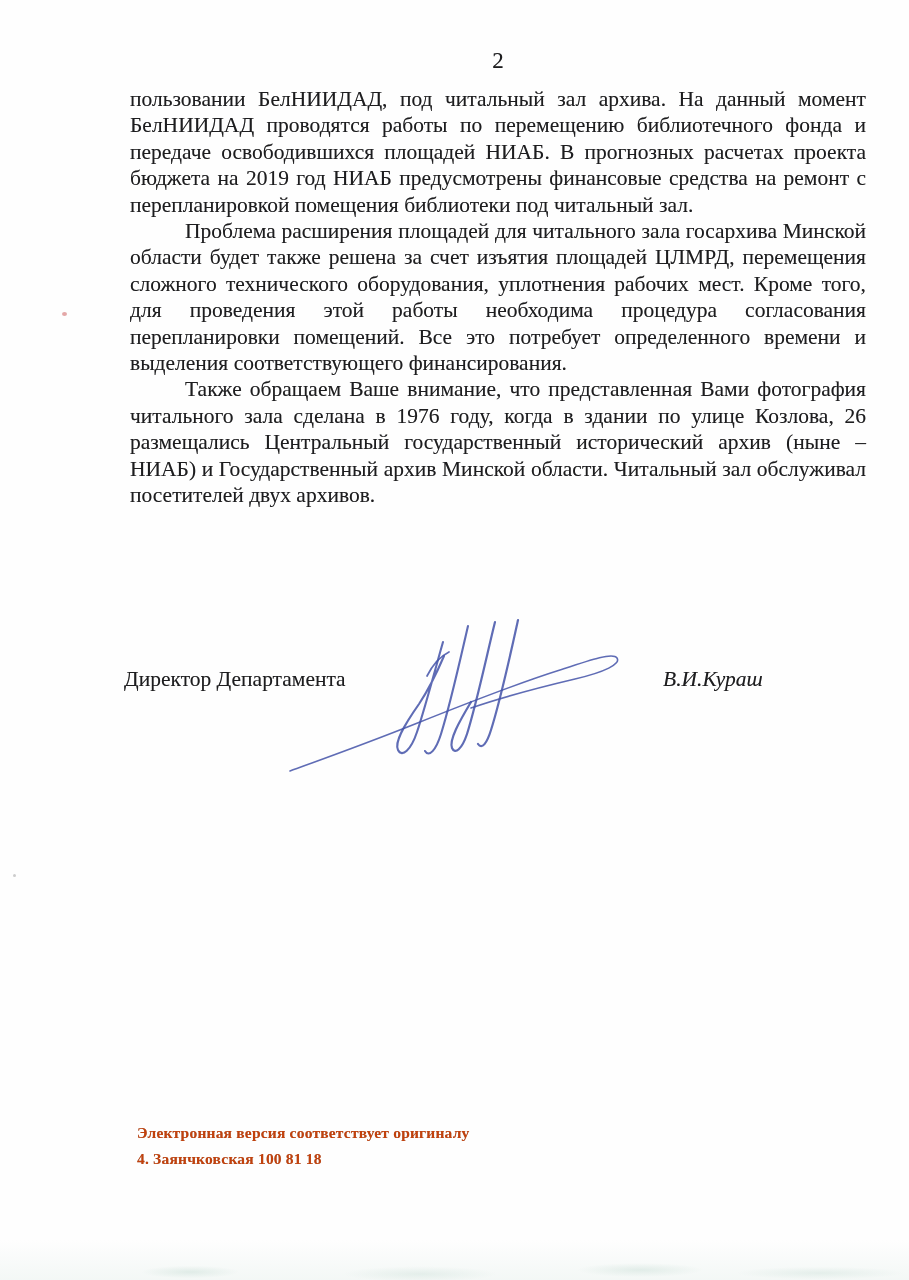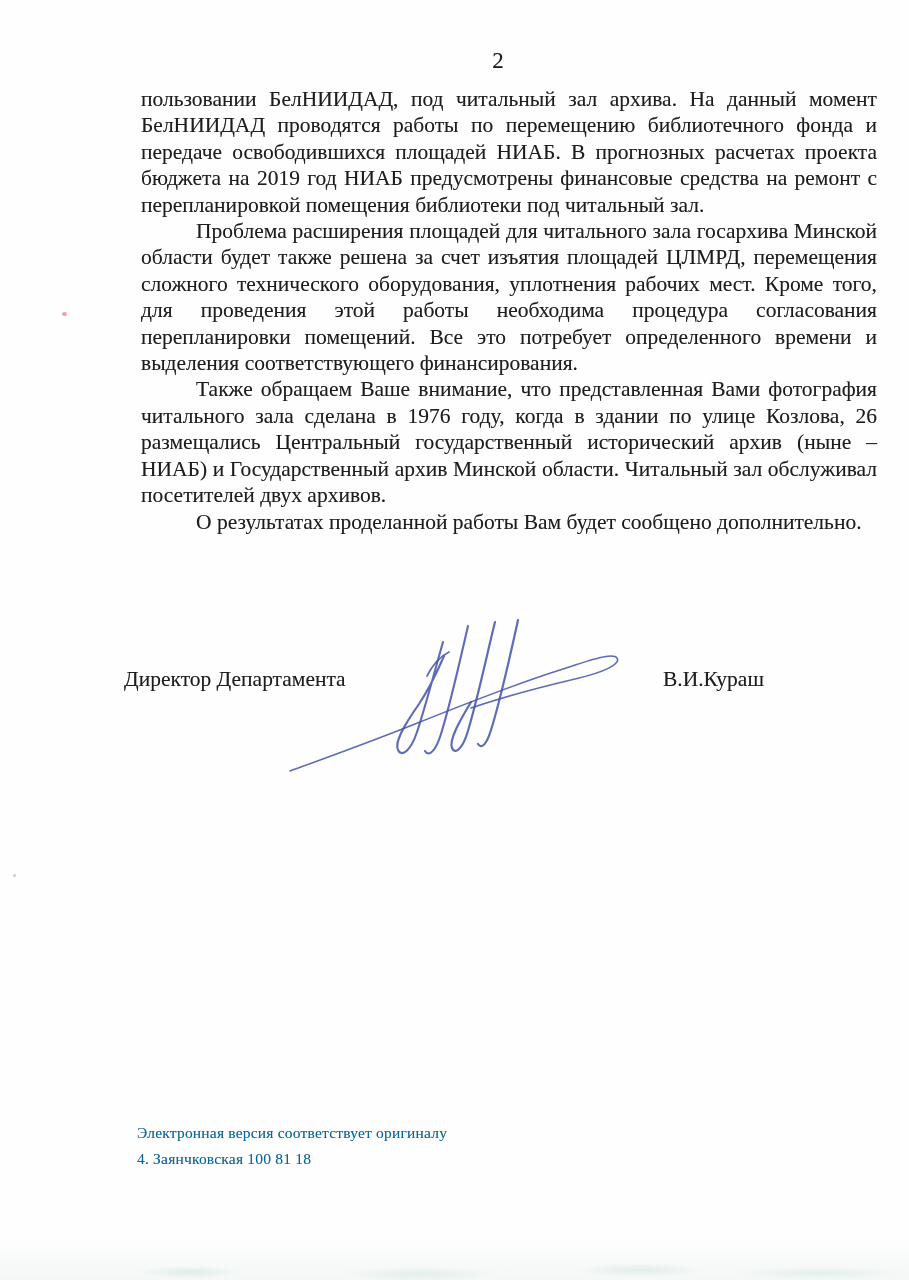--- a/index.html
+++ b/index.html
@@ -25,58 +25,59 @@
   }
   .body-text {
     position: absolute;
     top: 86px;
     left: 130px;
     width: 736px;
     font-size: 21.5px;
     line-height: 26.4px;
     text-align: justify;
     text-shadow: 0 0 0.5px rgba(0,0,0,0.35);
-    margin-left: 11px;
   }
   .body-text p { margin: 0; padding: 0; }
   .body-text p.indent { text-indent: 55px; }
   .sig-label {
     position: absolute;
     top: 666px;
     left: 124px;
     font-size: 21.5px;
     line-height: 26px;
     text-shadow: 0 0 0.5px rgba(0,0,0,0.35);
     white-space: nowrap;
   }
   .sig-name {
     position: absolute;
     top: 666px;
     left: 663px;
     font-size: 21.5px;
     line-height: 26px;
     text-shadow: 0 0 0.5px rgba(0,0,0,0.35);
     white-space: nowrap;
+    font-style: italic;
   }
   .signature-svg {
     position: absolute;
     top: 612px;
     left: 275px;
     width: 350px;
     height: 170px;
   }
   .footer-note {
     position: absolute;
     left: 137px;
     font-size: 15.5px;
     line-height: 19px;
     letter-spacing: 0.2px;
-    color: #0369a1;
+    color: #c2410c;
     text-shadow: 0 0 0.4px rgba(0,0,0,0.3);
     white-space: nowrap;
+    font-weight: bold;
   }
   .footer-note.line1 { top: 1123px; }
   .footer-note.line2 { top: 1149px; }
   .artifact-red-dot {
     position: absolute;
     left: 62px;
     top: 312px;
     width: 5px;
     height: 4px;
     border-radius: 50%;
@@ -112,21 +113,20 @@
 <body>
 
 <div class="page">
 
   <div class="page-number">2</div>
 
   <div class="body-text">
     <p>пользовании БелНИИДАД, под читальный зал архива.  На данный момент БелНИИДАД проводятся работы по перемещению библиотечного фонда и передаче освободившихся площадей НИАБ.  В прогнозных расчетах проекта бюджета на 2019 год НИАБ предусмотрены финансовые средства на ремонт с перепланировкой помещения библиотеки под читальный зал.</p>
     <p class="indent">Проблема расширения площадей для читального зала госархива Минской области будет также решена за счет изъятия площадей ЦЛМРД, перемещения сложного технического оборудования, уплотнения рабочих мест. Кроме того, для проведения этой работы необходима процедура согласования перепланировки помещений. Все это потребует определенного времени и  выделения соответствующего финансирования.</p>
     <p class="indent">Также обращаем Ваше внимание, что представленная Вами фотография читального зала сделана в 1976 году, когда в здании по улице Козлова, 26 размещались  Центральный государственный исторический архив (ныне – НИАБ) и Государственный архив Минской области. Читальный зал обслуживал посетителей двух архивов.</p>
-    <p class="indent">О результатах проделанной работы Вам будет сообщено дополнительно.</p>
   </div>
 
   <div class="sig-label">Директор Департамента</div>
 
   <svg class="signature-svg" viewBox="0 0 350 170" xmlns="http://www.w3.org/2000/svg" aria-hidden="true">
     <g fill="none" stroke="#4352a8" stroke-opacity="0.85" stroke-linecap="round" stroke-linejoin="round">
       <path stroke-width="1.6" d="M 15,159 C 45,148 90,132 140,112 C 185,94 240,72 285,58 C 315,48 338,40 342,46 C 346,52 330,60 300,67 C 262,76 225,86 196,96"></path>
       <path stroke-width="2.1" d="M 168,30 C 160,58 150,96 142,120 C 136,138 127,146 123,138 C 119,130 130,112 144,92 C 154,77 163,58 169,44"></path>
       <path stroke-width="2.1" d="M 193,14 C 186,44 176,90 166,122 C 161,138 154,146 150,139"></path>
       <path stroke-width="2.2" d="M 220,10 C 212,42 202,90 192,122 C 187,137 180,143 177,136 C 174,128 184,110 196,90"></path>

